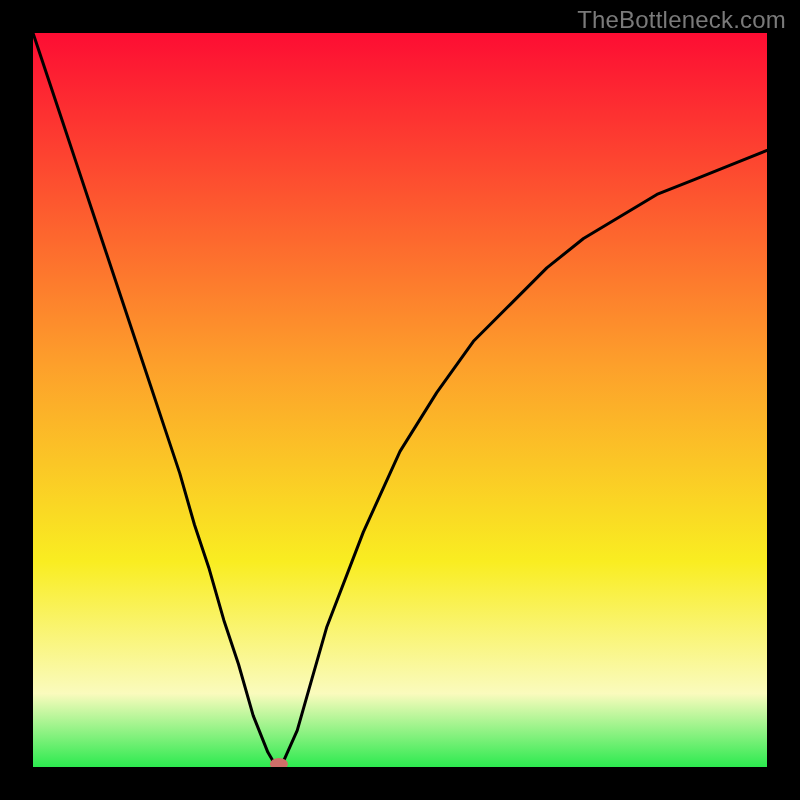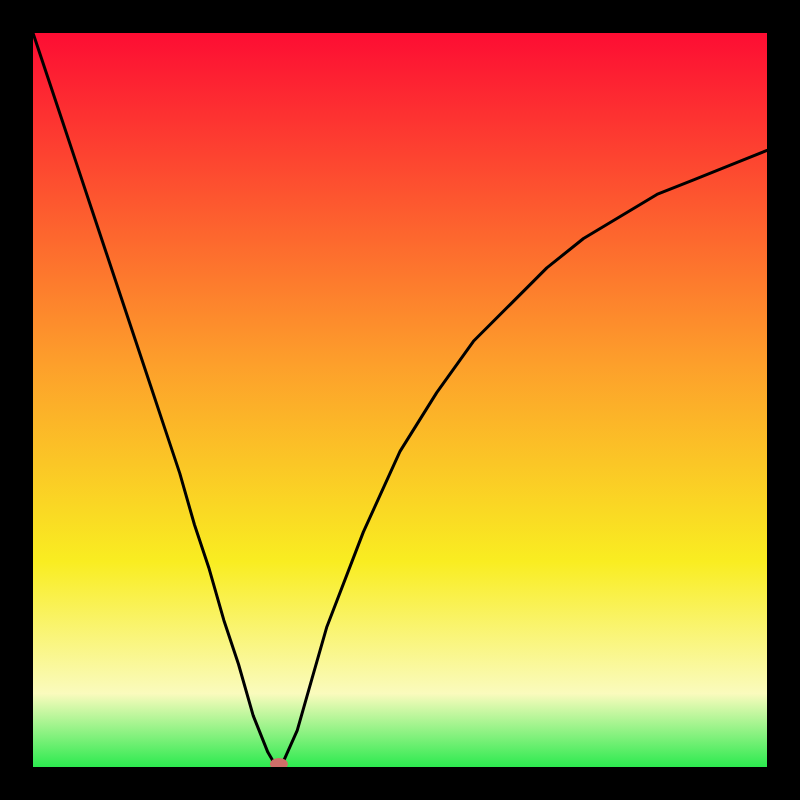--- a/index.html
+++ b/index.html
@@ -53,14 +53,15 @@
           <stop id="g3" offset="90%" stop-color="#fafbbd"></stop>
           <stop id="g4" offset="100%" stop-color="#2cea4f"></stop>
         </linearGradient>
       </defs>
       <rect x="0" y="0" width="734" height="734" fill="url(#bg-grad)"></rect>
       <path id="curve-path" d="M0.00 0.00 L14.68 44.04 L29.36 88.08 L44.04 132.12 L58.72 176.16 L73.40 220.20 L88.08 264.24 L102.76 308.28 L117.44 352.32 L132.12 396.36 L146.80 440.40 L161.48 491.78 L176.16 535.82 L190.84 587.20 L205.52 631.24 L220.20 682.62 L234.88 719.32 L242.22 731.80 L245.89 734.00 L249.56 730.33 L264.24 697.30 L278.92 645.92 L293.60 594.54 L330.30 499.12 L367.00 418.38 L403.70 359.66 L440.40 308.28 L477.10 271.58 L513.80 234.88 L550.50 205.52 L587.20 183.50 L623.90 161.48 L660.60 146.80 L697.30 132.12 L734.00 117.44" fill="none" stroke="#000000" stroke-width="3" stroke-linejoin="round" stroke-linecap="round"></path>
       <ellipse id="min-marker" cx="245.89" cy="731.00" rx="9" ry="6" fill="#cf6f69"></ellipse>
     </svg>
   </div>
 
+  <div class="watermark">TheBottleneck.com</div>
 
 </div>
 
 </body></html>

